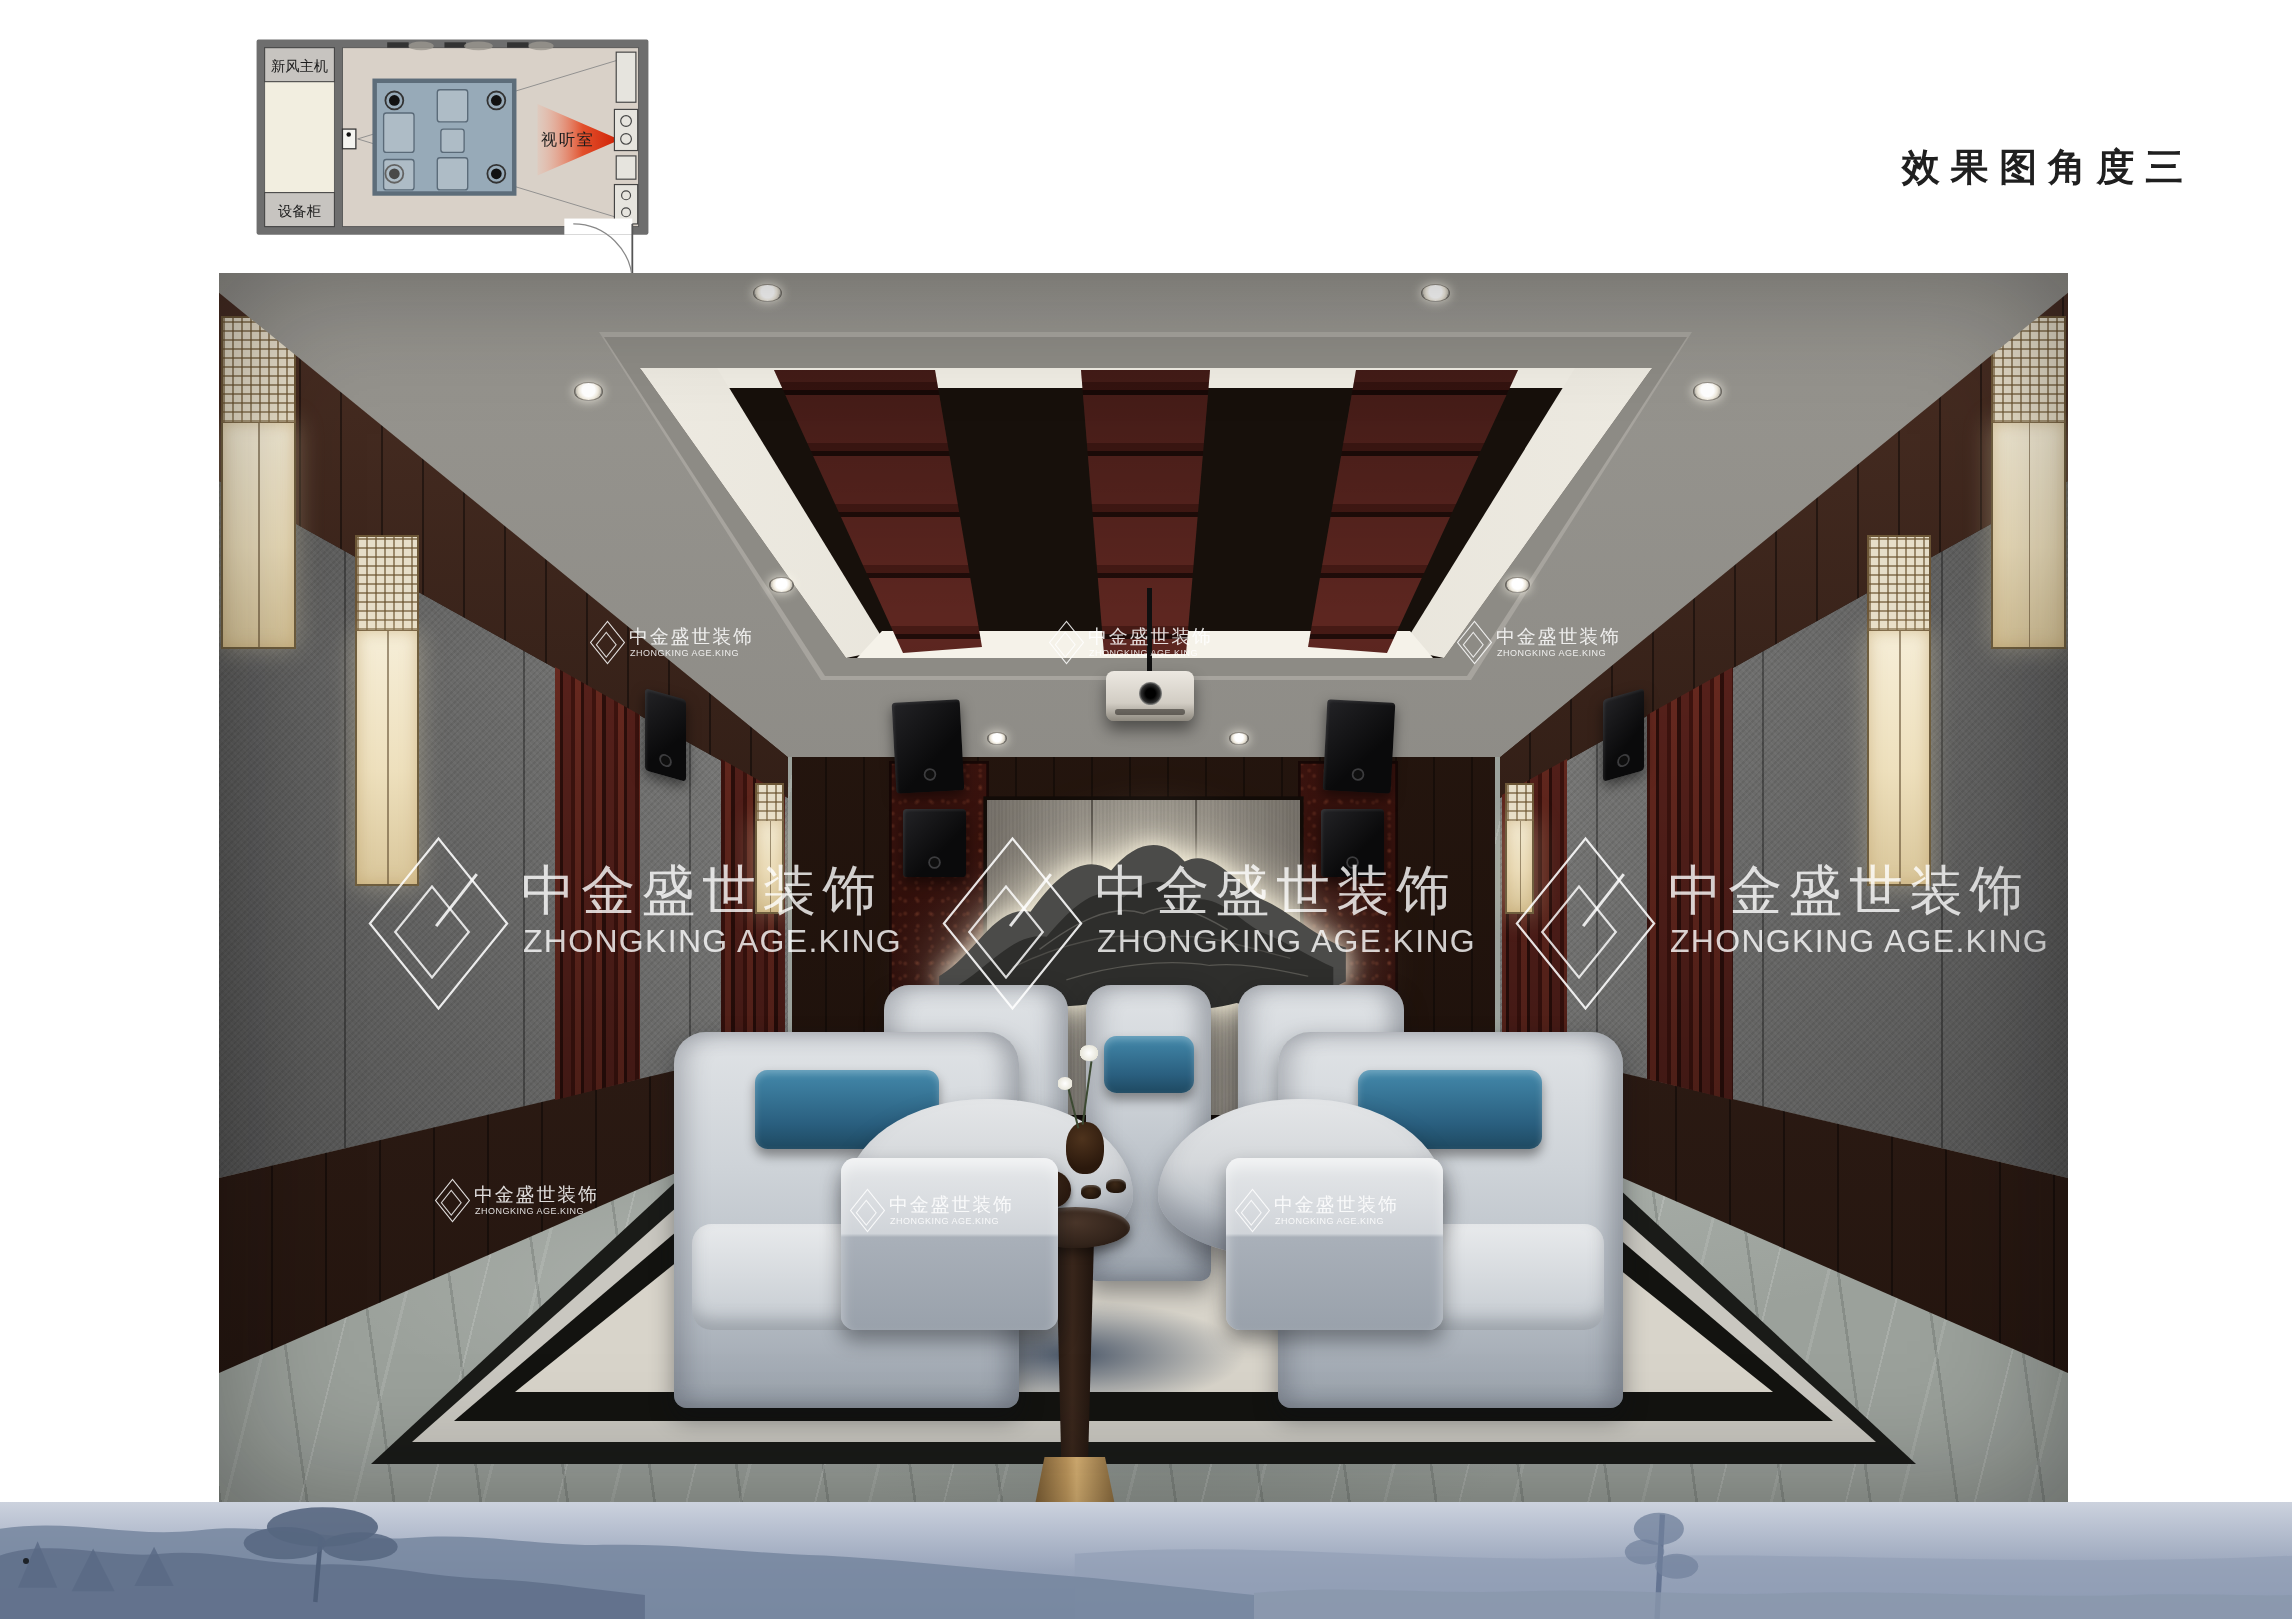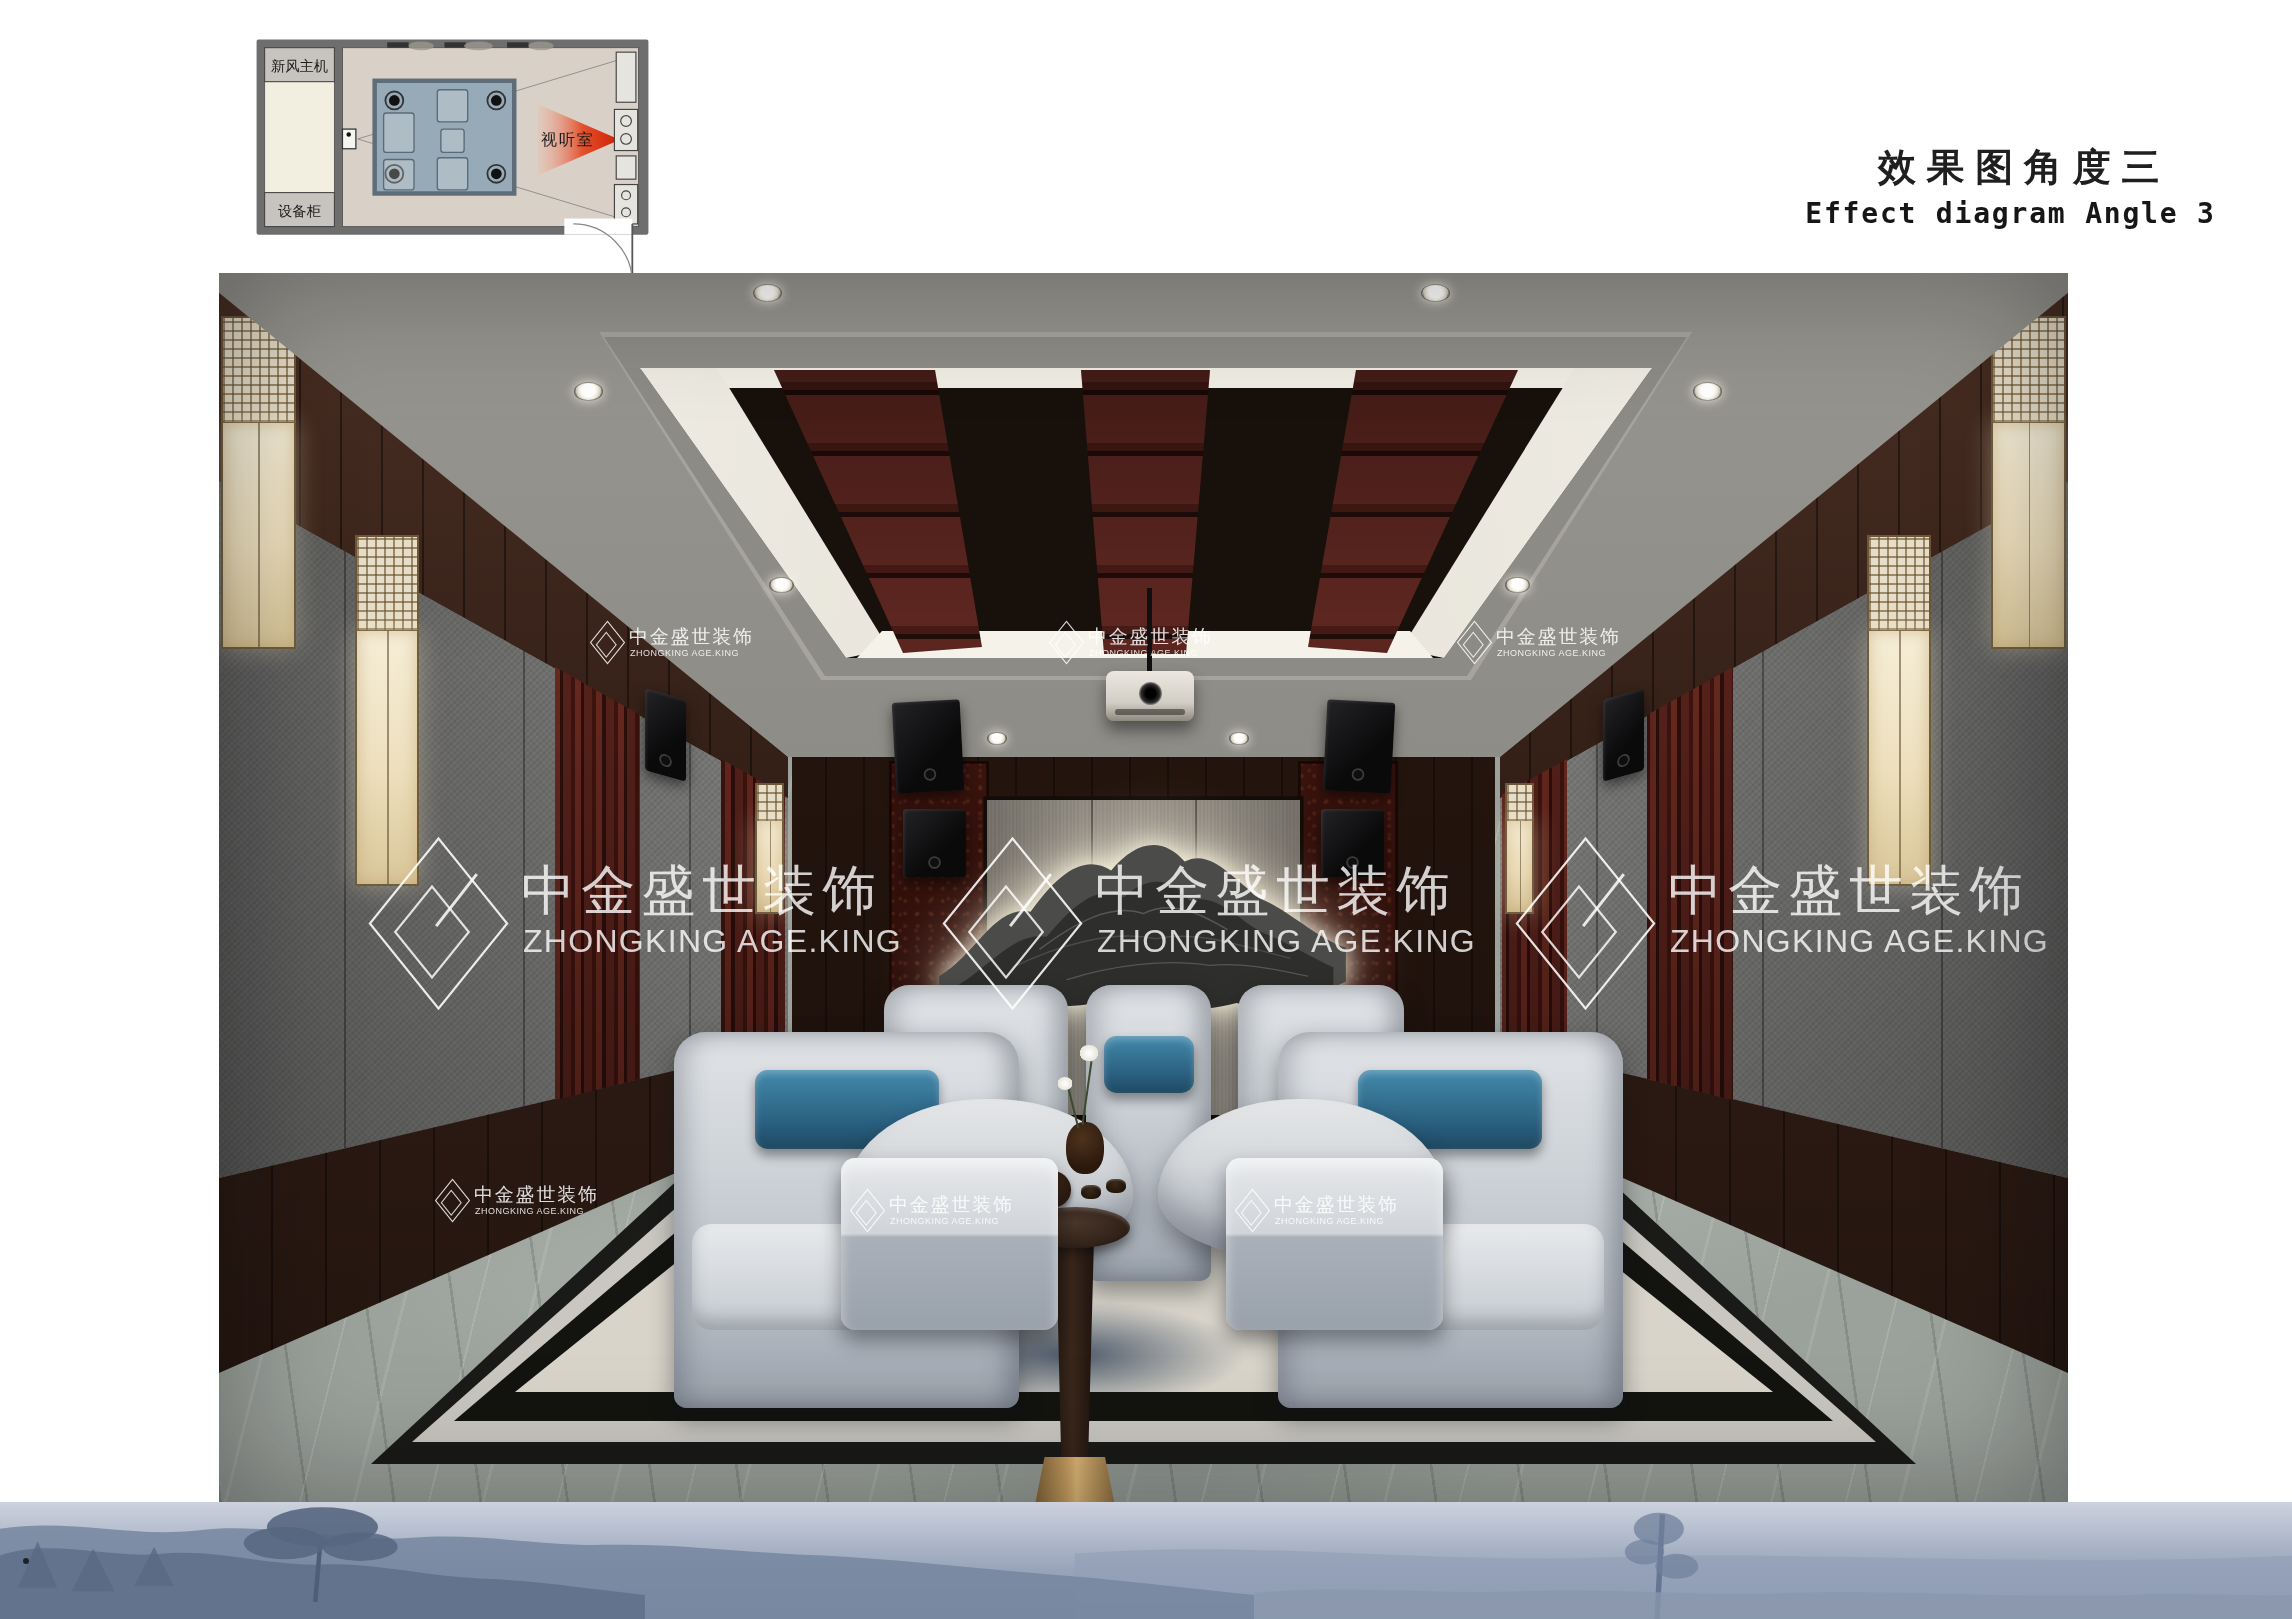--- a/index.html
+++ b/index.html
@@ -1,21 +1,21 @@
 <!DOCTYPE html>
 <html style="font-size:14.3px"><head>
 <meta charset="utf-8">
 <style>
   html,body{margin:0;padding:0;background:#888;}
   .page{position:relative;width:2293px;height:1619px;background:#ffffff;overflow:hidden;
         font-family:"Liberation Sans","DejaVu Sans",sans-serif;}
   .abs{position:absolute;}
 
   
-  .title-cn{left:1854px;top:142px;width:340px;text-align:center;font-family:"DejaVu Serif","Liberation Serif",serif;
+  .title-cn{left:1854px;top:142px;width:340px;text-align:right;font-family:"DejaVu Serif","Liberation Serif",serif;
             font-size:38px;font-weight:700;letter-spacing:10.7px;color:#1f1f1f;}
   .title-en{left:1782px;top:197px;width:457px;text-align:center;font-family:"DejaVu Sans Mono","Liberation Mono",monospace;
             font-size:28px;font-weight:700;letter-spacing:1.8px;color:#161616;}
 
   
   .plan{left:253px;top:34px;width:399px;height:251px;}
   .plan text{font-family:"DejaVu Serif","Liberation Serif",serif;fill:#1c1c1c;}
 
   
   .render{left:219px;top:273px;width:1849px;height:1229px;overflow:hidden;background:#6f6f6d;}
@@ -280,21 +280,20 @@
       <circle cx="417" cy="199" r="5" fill="none"></circle>
     </g>
     <g>
       <rect x="348" y="206" width="76" height="18" fill="#ffffff"></rect>
       <line x1="424" y1="212" x2="424" y2="276" stroke="#555" stroke-width="2"></line>
       <path d="M358,212 A66,66 0 0 1 424,278" fill="none" stroke="#888" stroke-width="1.4"></path>
     </g>
   </svg>
 
   <div class="abs title-cn">效果图角度三</div>
-  <div class="abs title-en">Effect diagram Angle 3</div>
 
   <div class="abs render">
 
     <div class="layer floor"></div>
     <div class="layer rug-black1"></div>
     <div class="layer rug-white"></div>
     <div class="layer rug-black2"></div>
     <div class="layer rug-field"></div>
 
     <div class="layer wall-fabric wall-left"></div>

